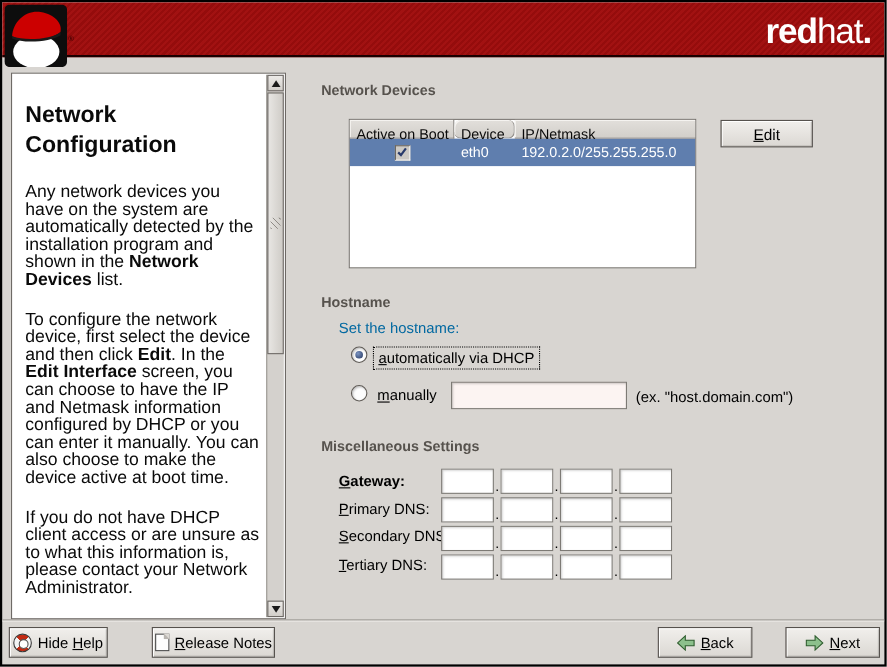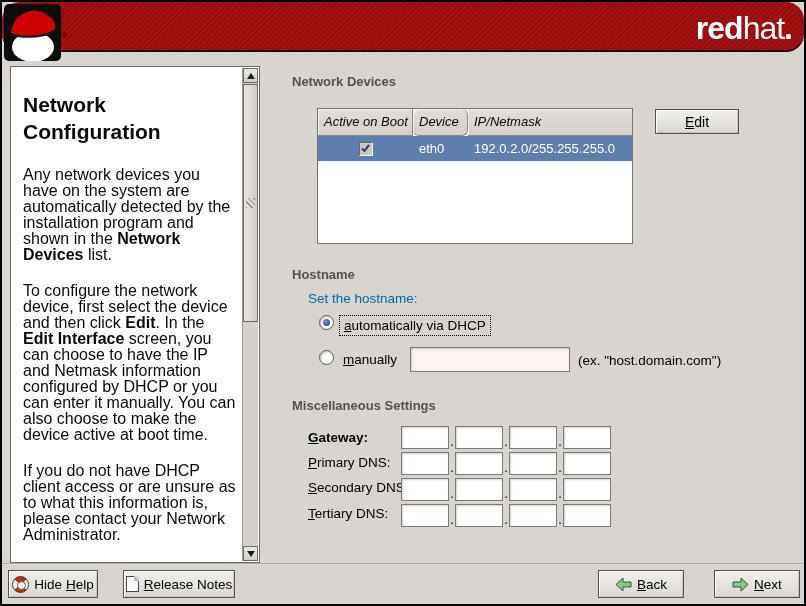--- a/index.html
+++ b/index.html
@@ -6,21 +6,21 @@
   html,body { width:806px; height:606px; }
   body { font-family:"Liberation Sans", sans-serif; background:#d8d5d1; }
 
   .window { position:relative; width:806px; height:606px; background:#d8d5d1;
             border:2px solid #000; overflow:hidden; }
 
   
   .topbar { position:absolute; left:0; top:0; width:802px; height:50px;
             background:#a00d0d;
             background-image:repeating-linear-gradient(135deg, rgba(0,0,0,.07) 0 2px, rgba(255,255,255,.02) 2px 4px);
-            border-bottom:2px solid #1a0000;border-radius:18px; }
+            border-bottom:2px solid #1a0000; }
   .wordmark { position:absolute; top:5px; right:12px; height:42px; line-height:42px;
               color:#fff; font-size:32px; letter-spacing:-1px; }
   .wm-bold { font-weight:bold; }
   .wm-reg  { font-weight:normal; }
   .logo { position:absolute; left:2px; top:2px; width:57px; height:57px; }
   .regmark { position:absolute; left:60px; top:30px; font-size:7px; color:#3b0000; }
 
   
   .help-panel { position:absolute; left:8px; top:64px; width:250px; height:497px;
                 background:#fff; border:1px solid #6e6a66; }
@@ -45,21 +45,21 @@
             border-bottom:6px solid #1a1a1a; }
   .tri-down { width:0; height:0; border-left:4px solid transparent; border-right:4px solid transparent;
               border-top:6px solid #1a1a1a; }
 
   
   .section-label { position:absolute; font-size:13px; font-weight:bold; color:#56524d; }
 
   
   .devices-table { position:absolute; left:315px; top:106px; width:316px; height:136px;
                    background:#fff; border:1px solid #76726d; }
-  .thead { display:flex; height:27px;font-style:italic; }
+  .thead { display:flex; height:17px; }
   .th { background:linear-gradient(180deg,#e2dfdb,#d2cfca); border-right:1px solid #8d8984;
         border-bottom:1px solid #8d8984; box-shadow:inset 1px 1px 0 #f5f3f0;
         font-size:13px; color:#0a0a0a; line-height:26px; padding-left:6px; }
   .th:last-child { border-right:none; }
   .c1 { width:95px; flex:none; }
   .c2 { width:55px; flex:none;border-radius:6px; }
   .c3 { flex:1; }
   .trow { display:flex; height:25px; background:#5f7eae; color:#fff; font-size:13px;
           line-height:25px; align-items:center; }
   .td.c1 { display:flex; justify-content:center; }
@@ -100,21 +100,21 @@
   .octet { width:48px; height:23px; background:#fff; border:1px solid #7d7a75;
            box-shadow:inset 1px 1px 2px rgba(0,0,0,.18); font-size:13px; text-align:center;
            font-family:"Liberation Sans", sans-serif; }
   .dot { width:6px; text-align:center; font-size:13px; line-height:15px; color:#000; }
 
   
   .footer-divider { position:absolute; left:0; top:561px; width:802px; height:2px;
                     background:linear-gradient(180deg,#97938e,#f3f1ee); }
   .footer-btn { top:568px; height:28px; }
   .hide-help { left:6px;  width:90px; }
-  .release-notes { left:121px; width:112px; }
+  .release-notes { left:136px; width:112px; }
   .back-btn { left:596px; width:86px; }
   .next-btn { left:712px; width:86px; }
 
   .lifesaver { width:17px; height:17px; border-radius:50%; flex:none;
                background:conic-gradient(#c32b13 0 45deg,#f4f4f4 45deg 135deg,#c32b13 135deg 225deg,#f4f4f4 225deg 315deg,#c32b13 315deg);
                border:1px solid #3a3a3a; position:relative; }
   .lifesaver::after { content:""; position:absolute; left:4px; top:4px; width:7px; height:7px;
                       background:#fff; border:1px solid #555; border-radius:50%; }
   .docicon { width:13px; height:16px; background:#fdfdfd; border:1px solid #4a4a4a;
              position:relative; flex:none; }

